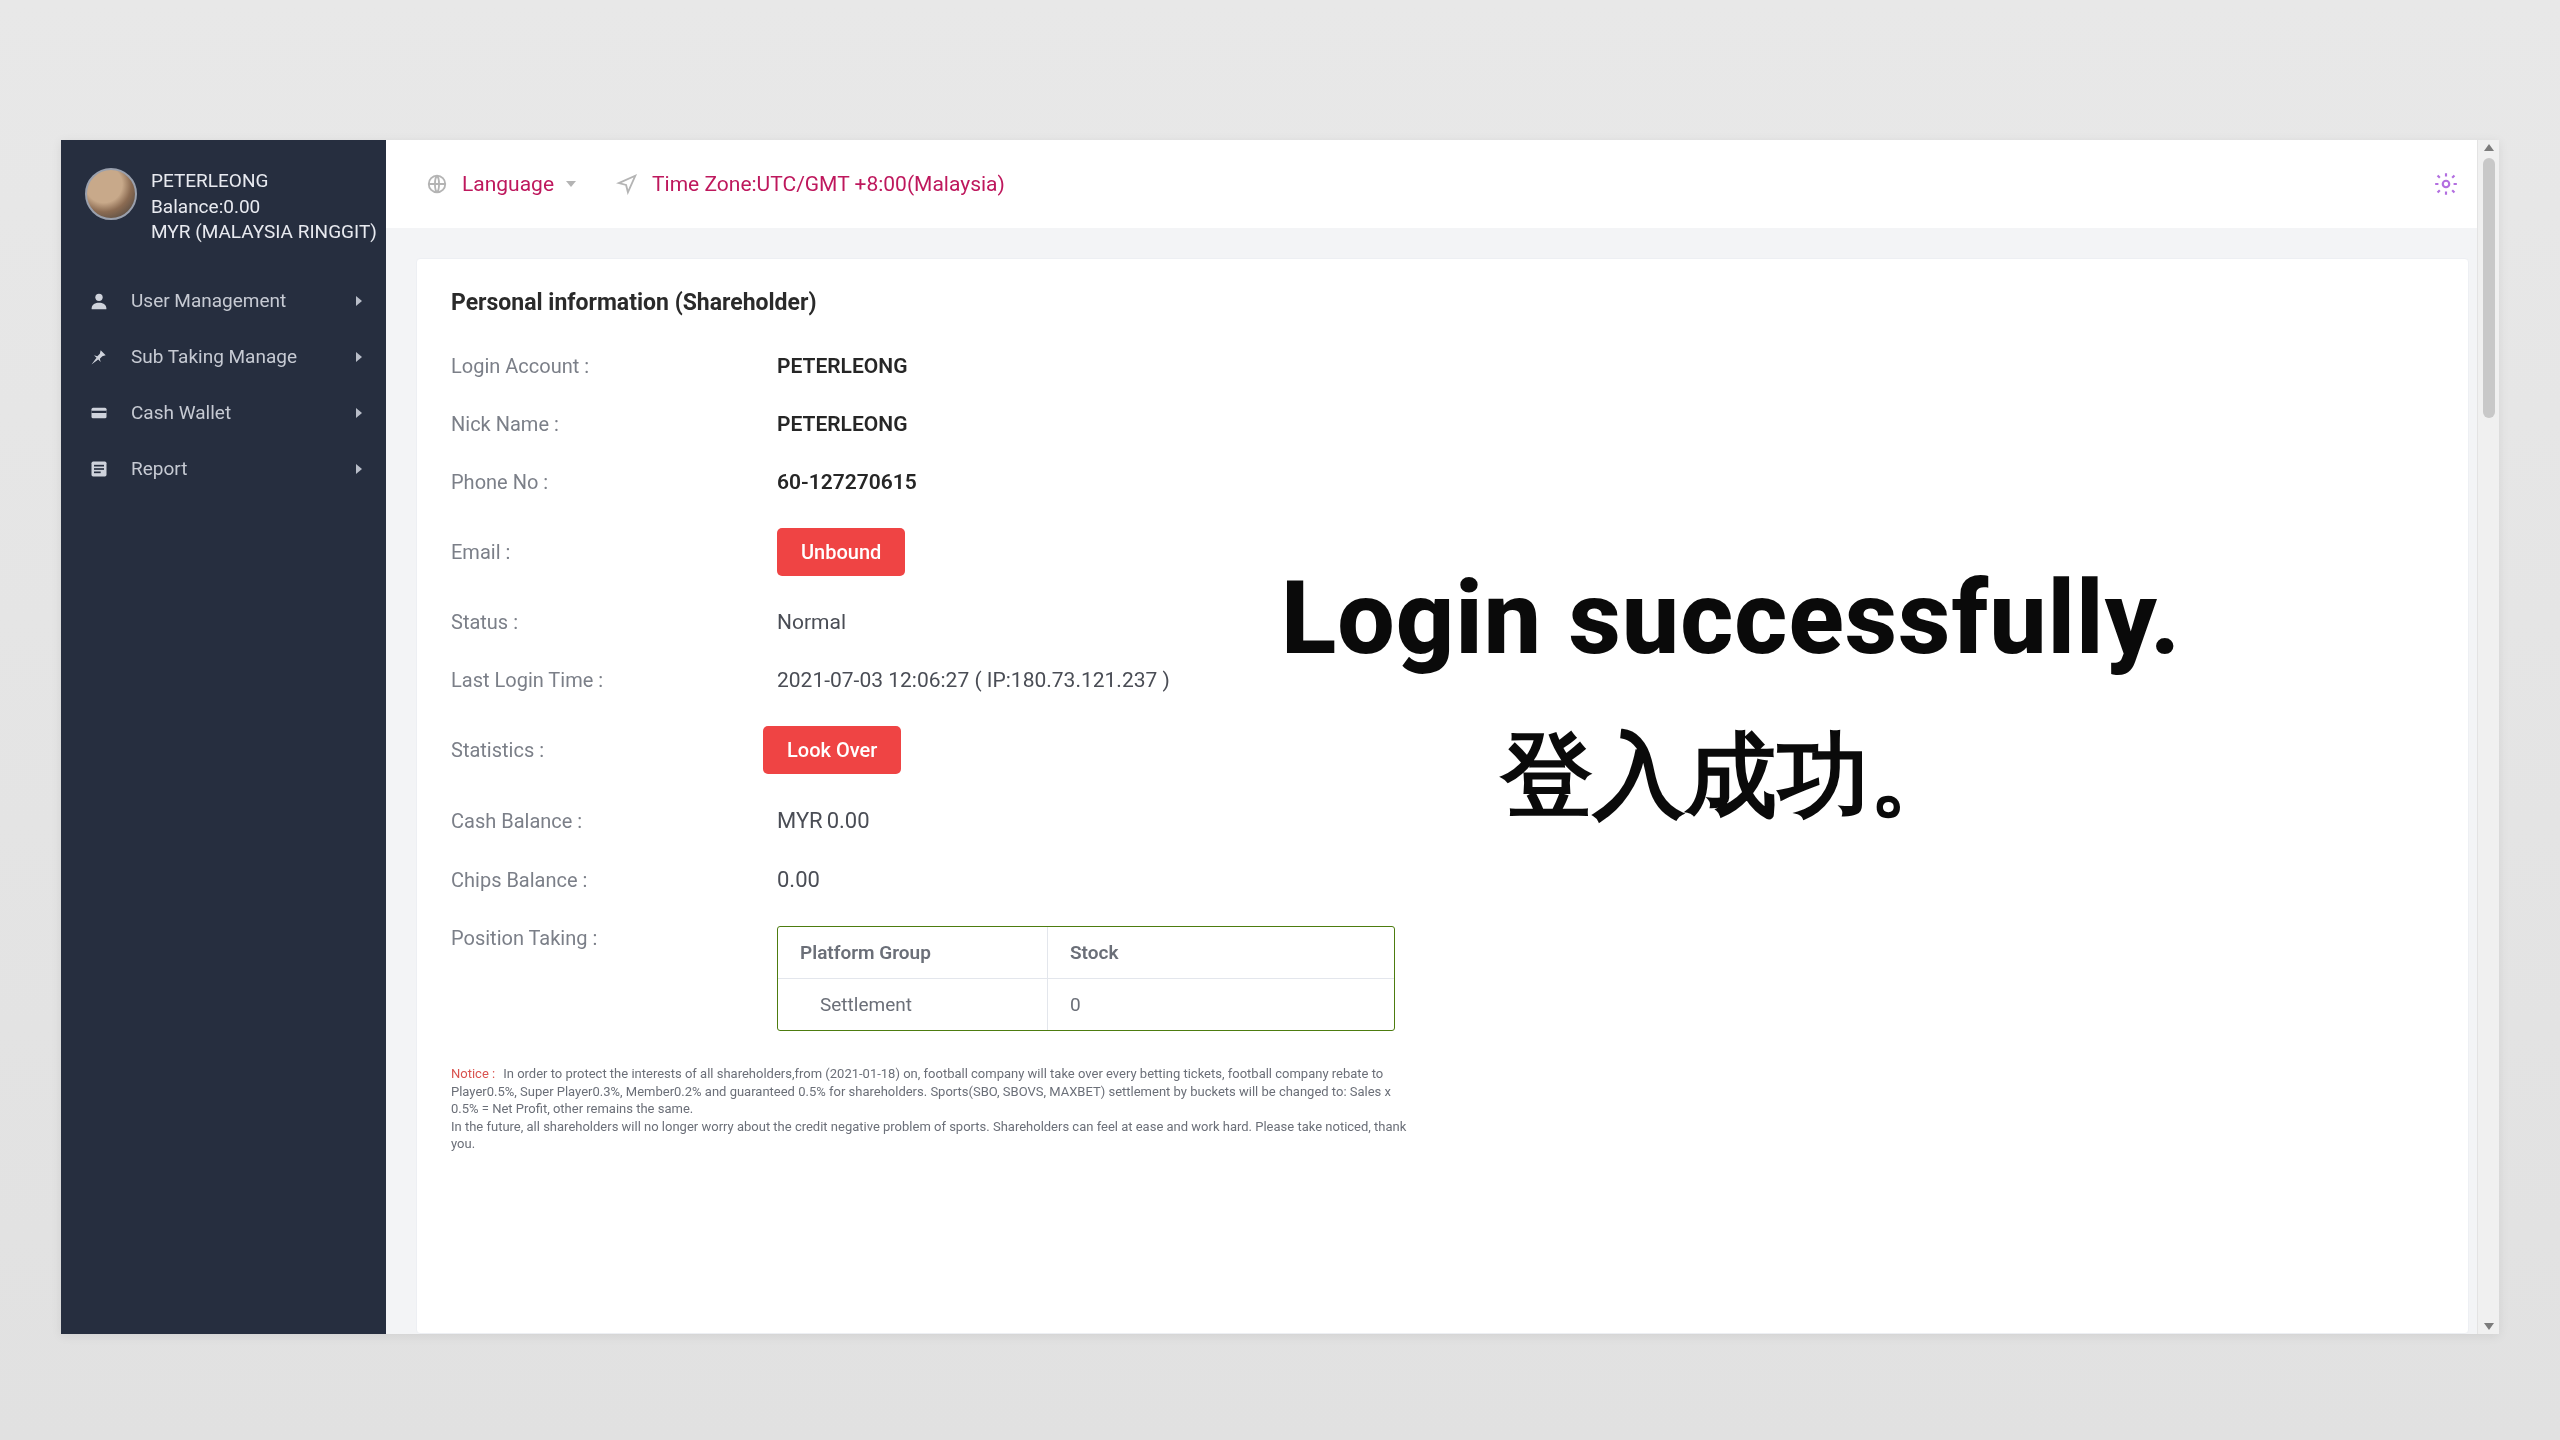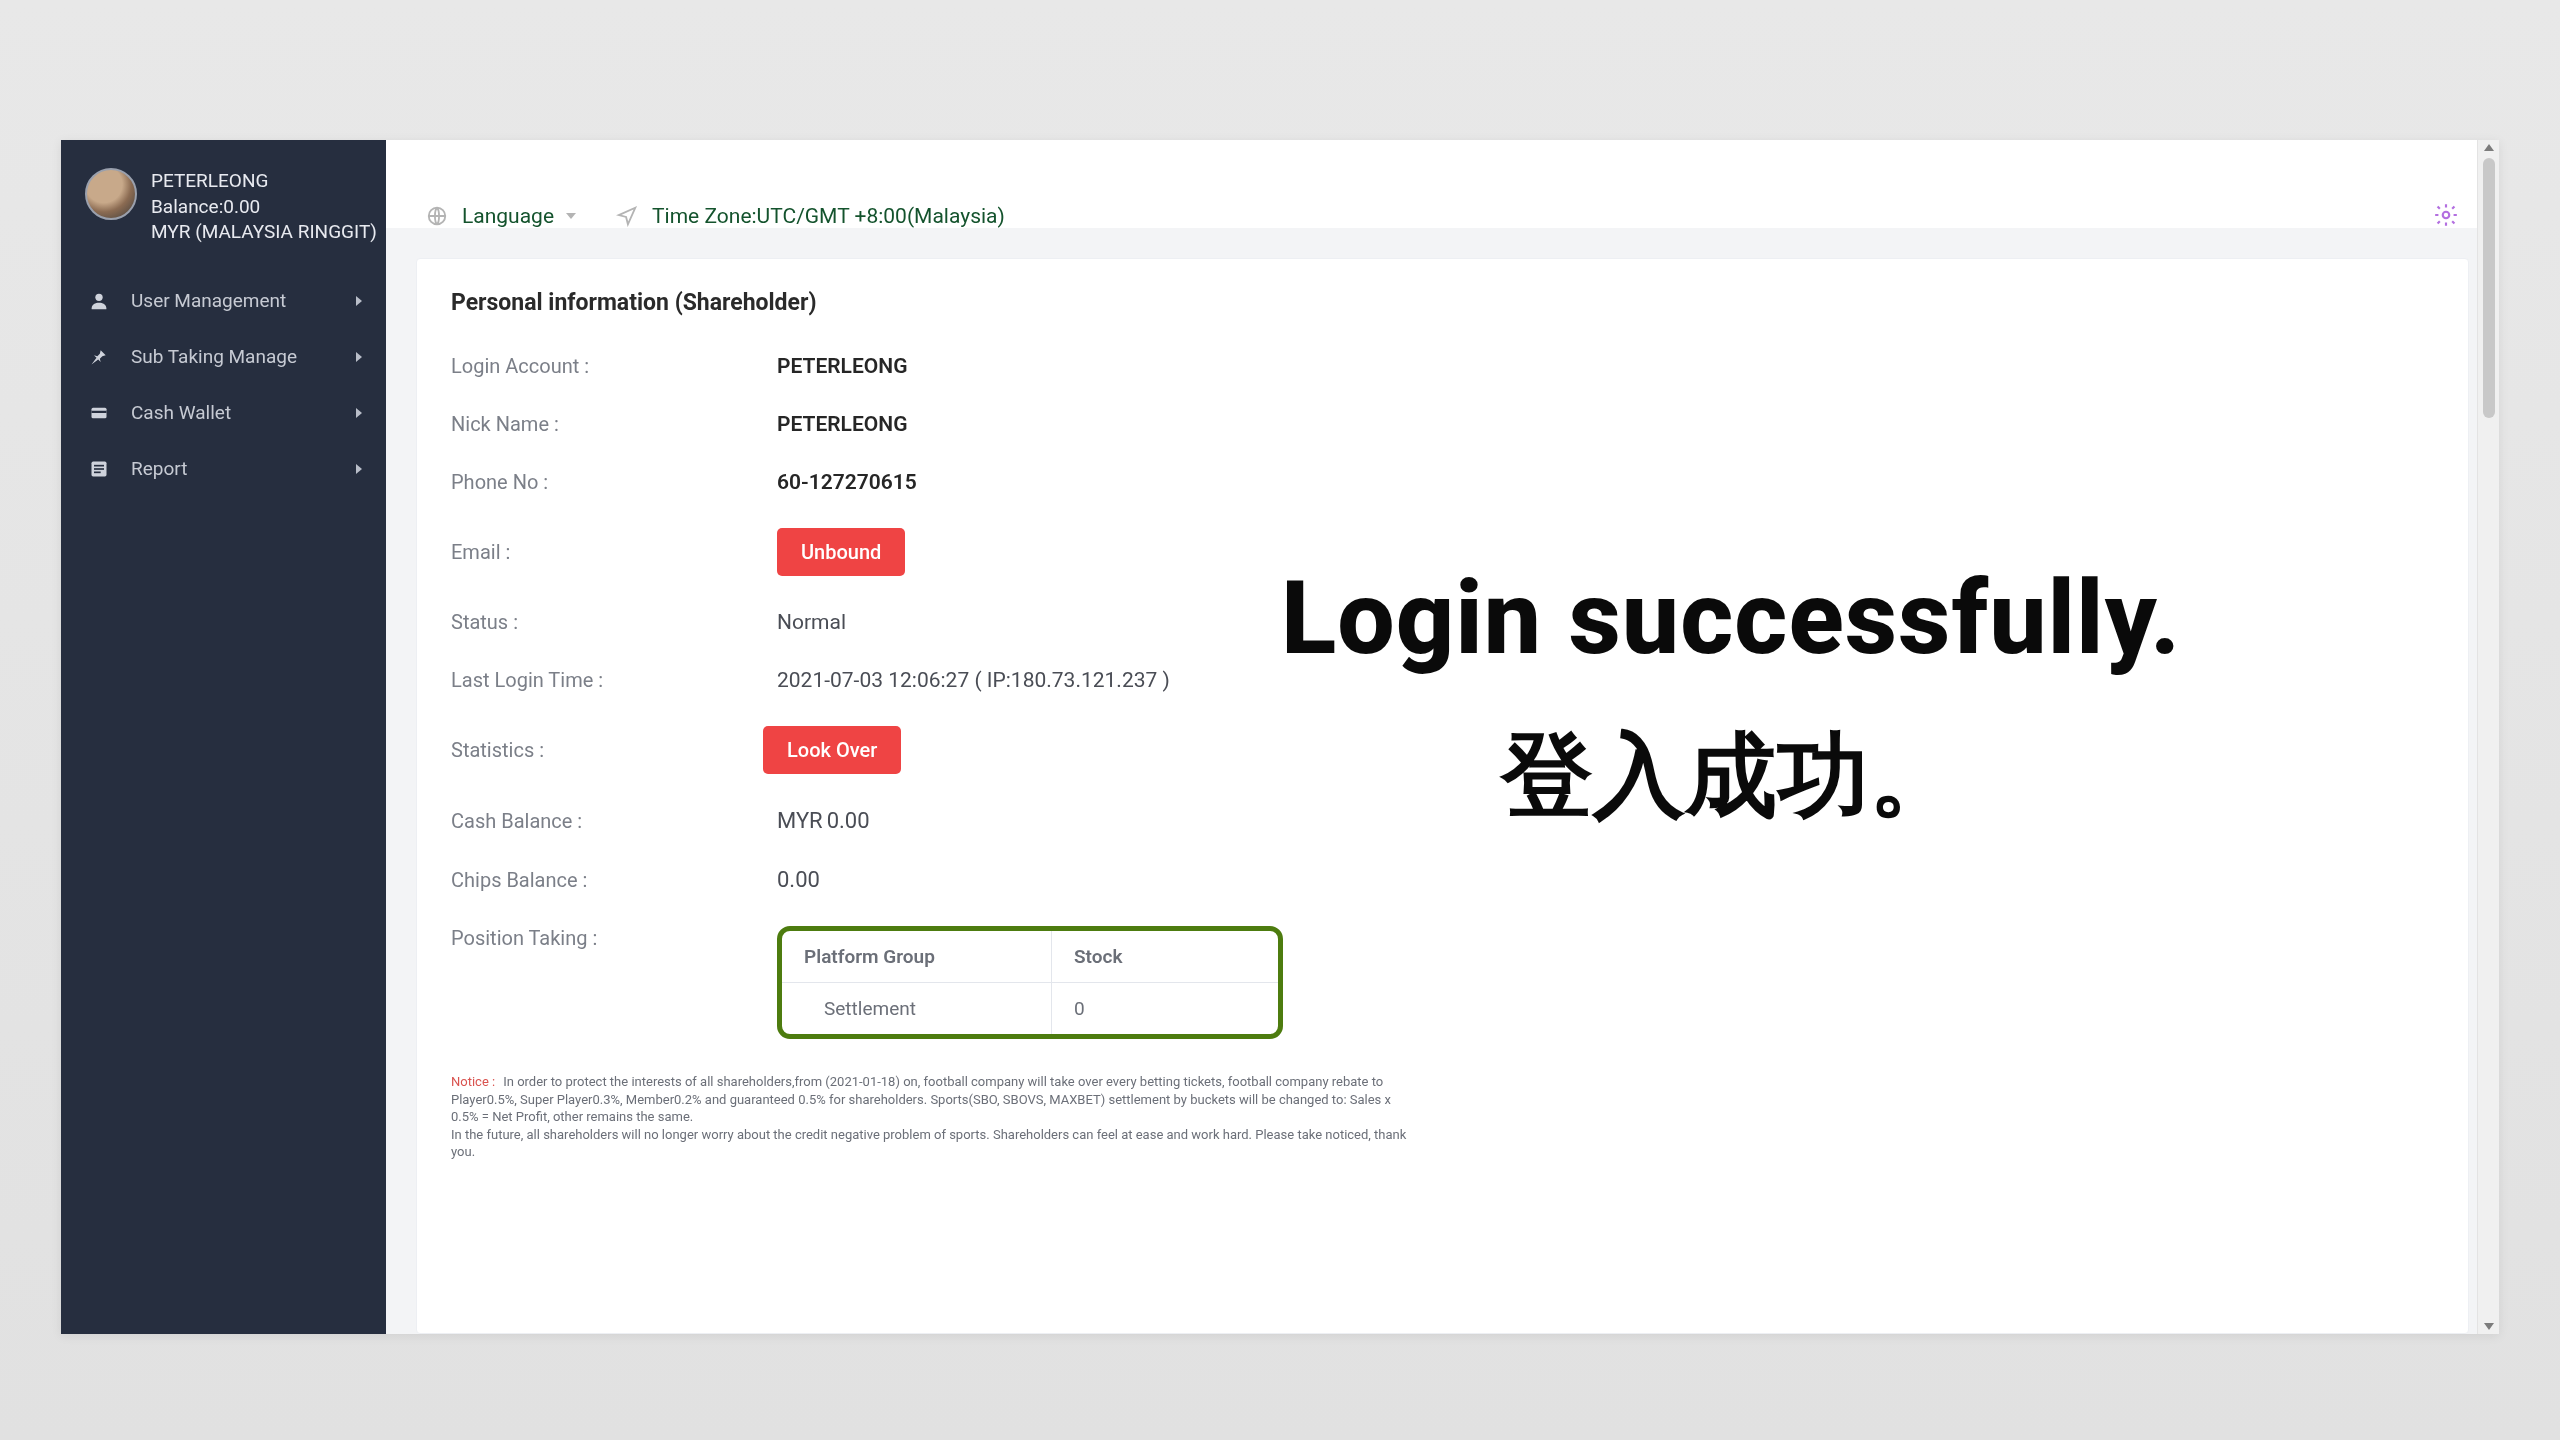--- a/index.html
+++ b/index.html
@@ -82,23 +82,23 @@
     border-top: 5px solid transparent;
     border-bottom: 5px solid transparent;
     border-left: 6px solid #b9bec9;
   }
 
   
   .main { flex: 1; display: flex; flex-direction: column; min-width: 0; }
   .topbar {
     height: 88px;
     background: #ffffff;
-    display: flex; align-items: flex-end;
+    display: flex; align-items: center;
     padding: 0 40px;
-    font-size: 21px; color: #14532d;
+    font-size: 21px; color: #be185d;
   }
   .topbar .group { display: inline-flex; align-items: center; margin-right: 40px; }
   .topbar .icon { width: 22px; height: 22px; margin-right: 14px; color: #b4b4b4; }
   .topbar .chev-down {
     margin-left: 12px;
     width: 0; height: 0;
     border-left: 5px solid transparent;
     border-right: 5px solid transparent;
     border-top: 6px solid #b4b4b4;
   }
@@ -132,23 +132,23 @@
     display: inline-flex; align-items: center; justify-content: center;
     background: #ef4444; color: #ffffff;
     padding: 12px 24px; border-radius: 5px;
     font-size: 20px; font-weight: 500;
     cursor: pointer;
   }
   .balance-val { color: #4a4d55; font-size: 22px; }
   .balance-val .cur { margin-right: 4px; }
 
   .pt-table {
-    border: 5px solid #4d7c0f;
-    border-radius: 13px;
-    width: 506px;
+    border: 1px solid #4d7c0f;
+    border-radius: 3px;
+    width: 618px;
   }
   .pt-table .pt-header, .pt-table .pt-row { display: flex; }
   .pt-table .pt-cell {
     padding: 14px 22px;
     font-size: 19px; color: #6b6f78;
     flex: 1;
   }
   .pt-table .pt-cell:first-child { border-right: 1px solid #e3e6ec; flex: 0 0 270px; }
   .pt-table .pt-header { border-bottom: 1px solid #e3e6ec; font-weight: 600; color: #5a5e67; }
   .pt-table .pt-row .pt-cell:first-child { padding-left: 42px; }

